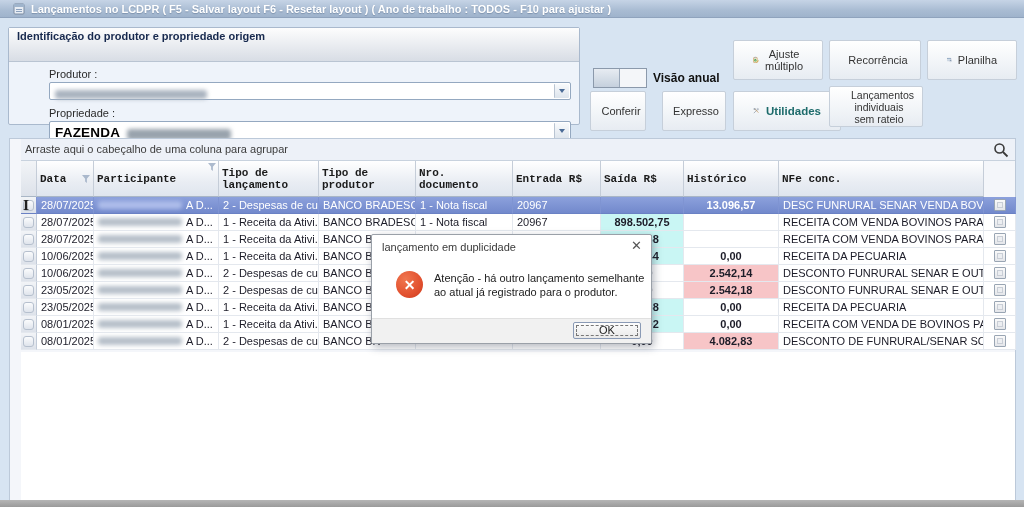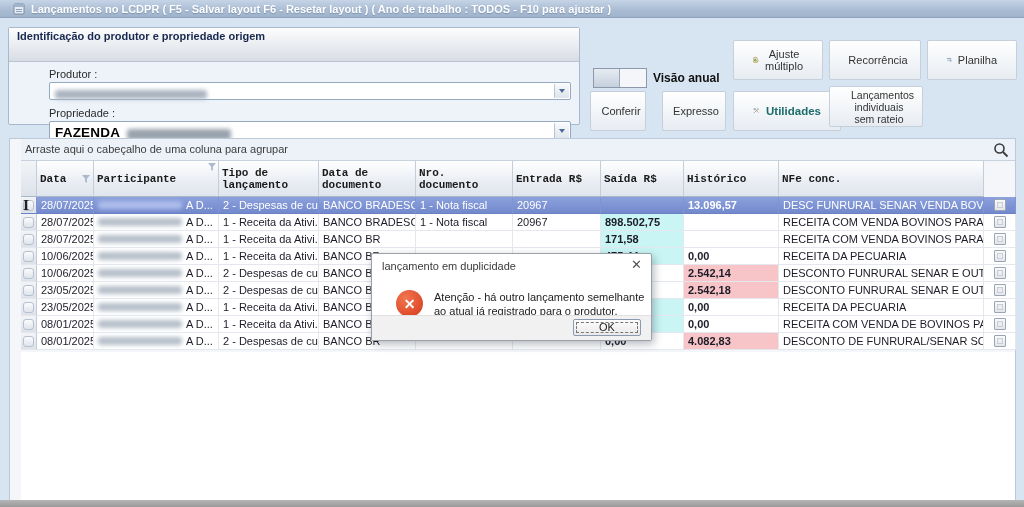--- a/index.html
+++ b/index.html
@@ -56,36 +56,36 @@
   .funnel-r { margin-left:auto; opacity:.75; }
   .funnel-corner { position:absolute; right:2px; top:2px; opacity:.75; }
 
   .grow { display:grid; grid-template-columns:16px 57px 125px 100px 97px 97px 88px 83px 95px 205px 32px;
     height:17px; background:#ffffff; }
   .c { border-right:1px solid #e4e8ee; border-bottom:1px solid #e4e8ee; padding:2px 4px 0 4px;
     white-space:nowrap; overflow:hidden; color:#1c1c28; }
   .c.ind { background:linear-gradient(#f2f4f7,#dde2ea); border-right:1px solid #c2cbd8; padding:2px 1px 0 1px; position:relative; }
   .indbtn { display:block; width:11px; height:11px; margin:1px auto 0; background:linear-gradient(#fbfcfd,#dfe4ec);
     border:1px solid #b6c0ce; border-radius:3px; }
-  .c.num { text-align:left; font-weight:bold; }
+  .c.num { text-align:center; font-weight:bold; }
   .c.cyan { background:#c9f6f4; }
   .c.pink { background:#f7c5c7; }
   .c.nfe { display:flex; justify-content:center; padding-top:2px; }
   .cb { width:12px; height:12px; background:linear-gradient(#fafafa,#e4e6ea); border:1px solid #99a5b3;
     border-radius:1px; display:inline-block; position:relative; }
   .cb::after { content:""; position:absolute; left:2px; top:2px; right:2px; bottom:2px; background:#eceef1; border:1px solid #c9ced6; }
   .grow.sel .c { background:linear-gradient(#8ca1dc,#7289cc); color:#ffffff; border-right-color:#7f94d2; border-bottom-color:#6a81c4; }
   .grow.sel .c.ind { background:linear-gradient(#f2f4f7,#dde2ea); }
   .rowblob { width:84px; height:8px; margin-right:4px; background:#b6bfc9; }
   .grow.sel .rowblob { background:#aebdea; }
   .ibeam { position:absolute; left:2px; top:1px; font-family:"DejaVu Serif", serif; font-size:13px; color:#222; font-weight:bold; }
   .grid-rest { position:absolute; left:11px; top:213px; right:0; bottom:0; background:#ffffff; }
 
   
-  .dialog { left:371px; top:253px; width:281px; height:88px; background:#ffffff; border:1px solid #9aa0a8;
+  .dialog { left:371px; top:234px; width:281px; height:110px; background:#ffffff; border:1px solid #9aa0a8;
     border-radius:2px; box-shadow:2px 3px 8px rgba(40,50,70,.35); z-index:50; }
   .dlg-title { position:absolute; left:10px; top:6px; color:#3a3a3a; }
   .dlg-close { position:absolute; right:9px; top:4px; font-size:13px; color:#555; line-height:13px; }
   .dlg-icon { position:absolute; left:24px; top:36px; width:27px; height:27px; border-radius:50%;
     background:radial-gradient(circle at 35% 30%, #f0764f, #e2512f 60%, #cc3a1c); color:#fff; font-weight:bold;
     display:flex; align-items:center; justify-content:center; font-size:14px; }
   .dlg-msg { position:absolute; left:62px; top:36px; width:212px; color:#222; line-height:14px; }
   .dlg-footer { position:absolute; left:0; right:0; bottom:0; height:25px; background:#f1f1f1; border-top:1px solid #e0e0e0; }
   .ok-btn { position:absolute; right:10px; bottom:4px; width:68px; height:17px;
     background:linear-gradient(#fdfdfd,#e9e9e9); border:1px solid #8a9ab5; border-radius:2px;
@@ -222,21 +222,21 @@
             <path d="M0 0h9L5.5 4.2V9L3.5 7.2V4.2Z" fill="#93a5be"></path>
           </svg>
       </div>
       <div class="hc">
         <span>Participante</span>
         <svg class="funnel-corner" width="8" height="8" viewBox="0 0 9 9">
             <path d="M0 0h9L5.5 4.2V9L3.5 7.2V4.2Z" fill="#93a5be"></path>
           </svg>
       </div>
       <div class="hc">Tipo de lançamento</div>
-      <div class="hc">Data de documento</div>
+      <div class="hc">Tipo de produtor</div>
       <div class="hc">Nro. documento</div>
       <div class="hc">Entrada R$</div>
       <div class="hc">Saída R$</div>
       <div class="hc">Histórico</div>
       <div class="hc">NFe conc.</div>
     </div>
     <div id="grid-rows">
         <div class="grow sel">
     <div class="c ind">
             <span class="indbtn"></span>

